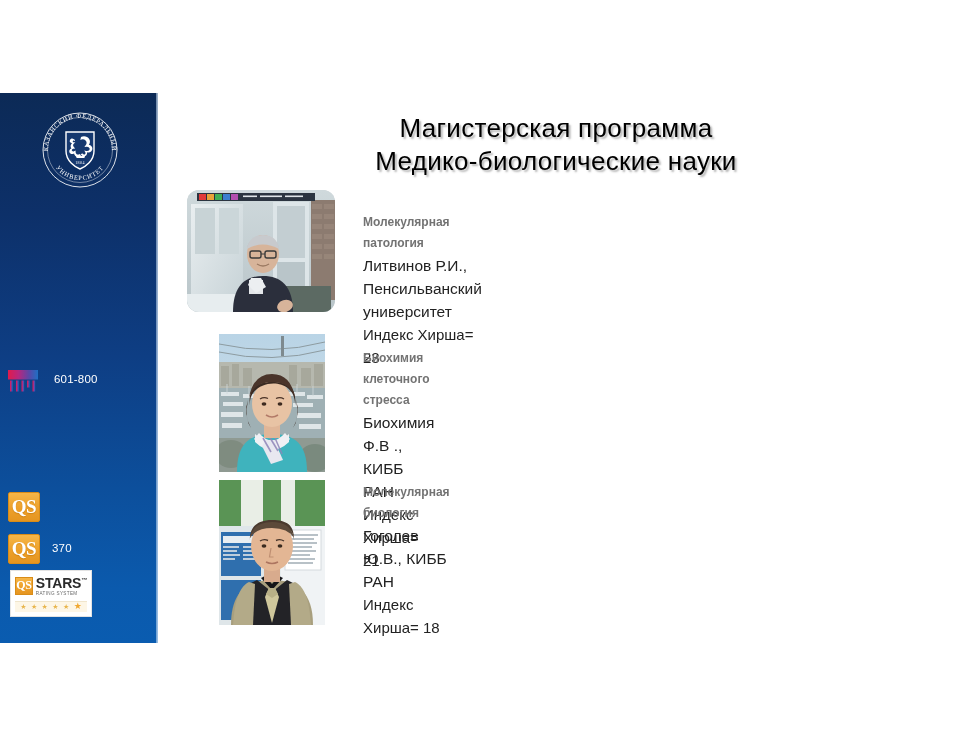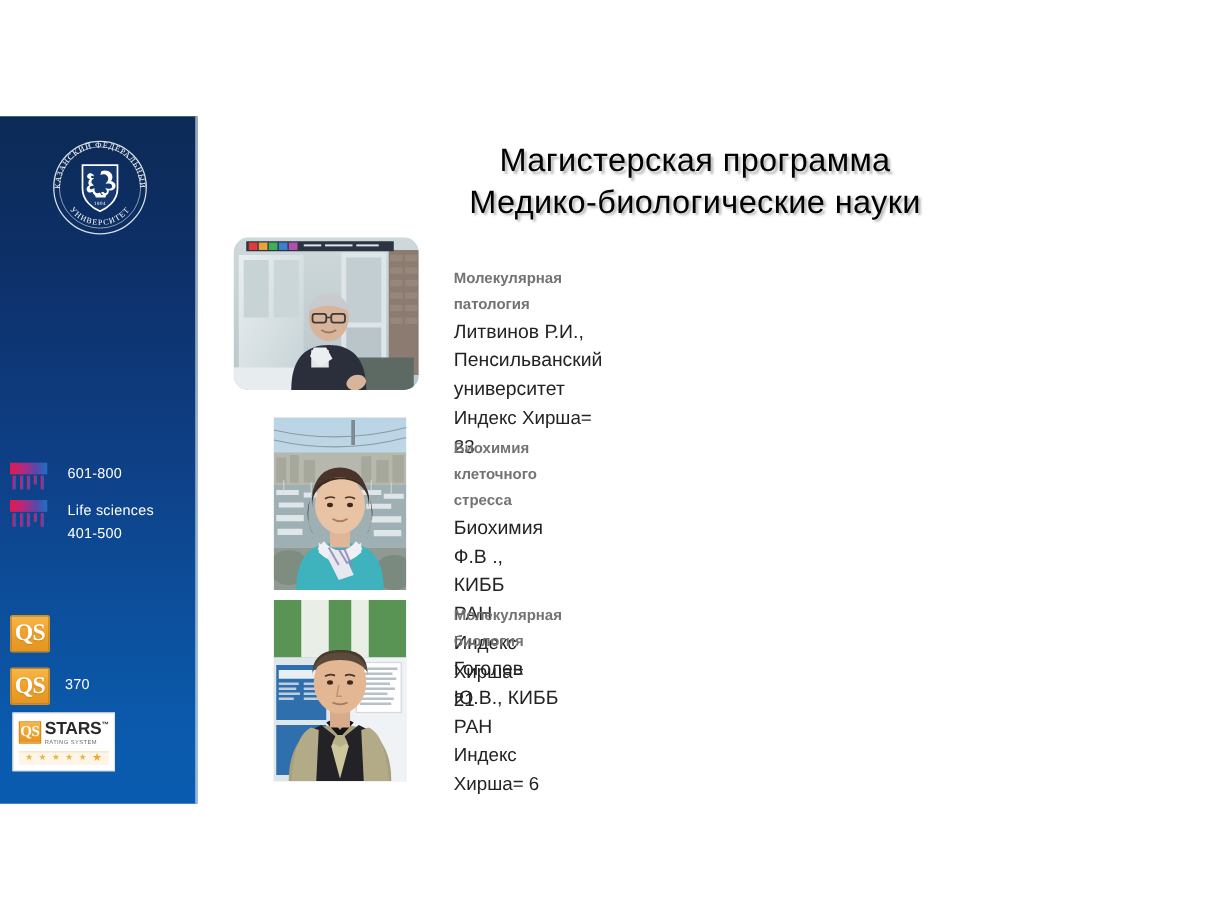--- a/index.html
+++ b/index.html
@@ -259,34 +259,20 @@
         <rect x="2" y="10.5" width="2.6" height="11" fill="url(#theGrad1)"></rect>
         <rect x="8" y="10.5" width="2.6" height="11" fill="url(#theGrad1)"></rect>
         <rect x="13.5" y="10.5" width="2.6" height="11" fill="url(#theGrad1)"></rect>
         <rect x="19" y="10.5" width="2.6" height="7" fill="url(#theGrad1)"></rect>
         <rect x="24.5" y="10.5" width="2.6" height="11" fill="url(#theGrad1)"></rect>
       </svg>
     </span>
     <span class="rank-label" style="margin-left:16px;">601-800</span>
   </div>
 
-  <div class="rank-row" style="left:8px; top:400px;">
-    <span class="the-logo">
-      <svg width="30" height="22" viewBox="0 0 30 22" xmlns="http://www.w3.org/2000/svg">
-        <rect x="0" y="0" width="30" height="9.5" fill="url(#theGrad1)"></rect>
-        <rect x="2" y="10.5" width="2.6" height="11" fill="url(#theGrad1)"></rect>
-        <rect x="8" y="10.5" width="2.6" height="11" fill="url(#theGrad1)"></rect>
-        <rect x="13.5" y="10.5" width="2.6" height="11" fill="url(#theGrad1)"></rect>
-        <rect x="19" y="10.5" width="2.6" height="7" fill="url(#theGrad1)"></rect>
-        <rect x="24.5" y="10.5" width="2.6" height="11" fill="url(#theGrad1)"></rect>
-      </svg>
-    </span>
-    <span class="rank-label" style="margin-left:16px;">Life  sciences
-401-500</span>
-  </div>
 
 
   <div class="rank-row" style="left:8px; top:492px;">
     <span class="qs-logo">QS</span>
   </div>
 
   <div class="rank-row" style="left:8px; top:534px;">
     <span class="qs-logo">QS</span>
     <span class="rank-label" style="margin-left:12px; line-height:28px;">370</span>
   </div>
@@ -535,17 +521,17 @@
           <path d="M41,61 q4,-2.5 8,-0.5" stroke="#46342a" stroke-width="1.4" fill="none"></path>
           <path d="M57,60.5 q4,-2 8,0.5" stroke="#46342a" stroke-width="1.4" fill="none"></path>
           <path d="M52,68 l-1.5,9 l4,0" stroke="#bf8f72" stroke-width="1.2" fill="none"></path>
           <path d="M47,82 q6,3 12,0" stroke="#ad7560" stroke-width="1.5" fill="none"></path>
         </g>
       </svg>
     </div>
     <div class="entry-text" style="left:363px; top:482px;">
       <div class="entry-title">Молекулярная биология</div>
       <div class="entry-person">Гоголев Ю.В., КИББ РАН</div>
-      <div class="entry-index">Индекс Хирша= 6</div>
+      <div class="entry-index">Индекс Хирша= 18</div>
     </div>
   </div>
 
 </div>
 
 </body></html>

